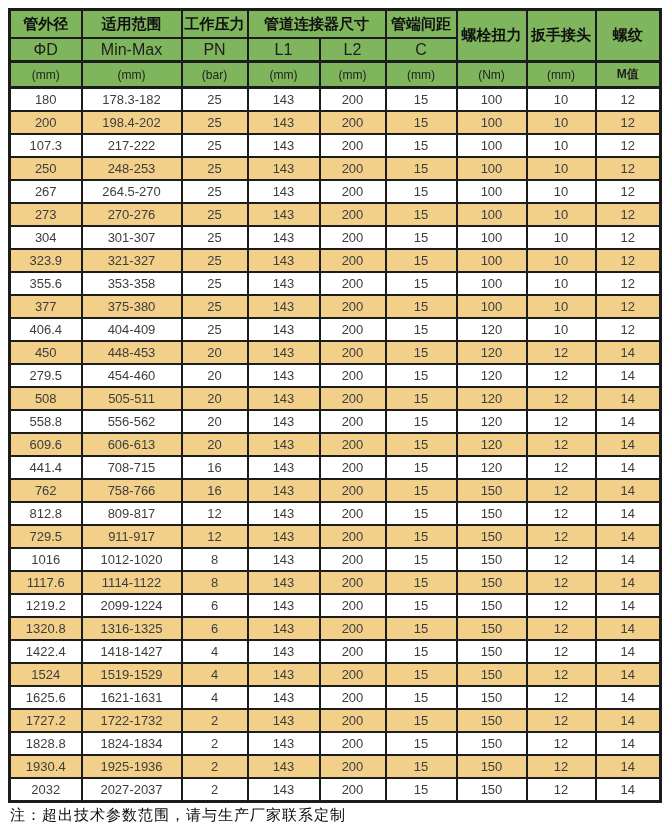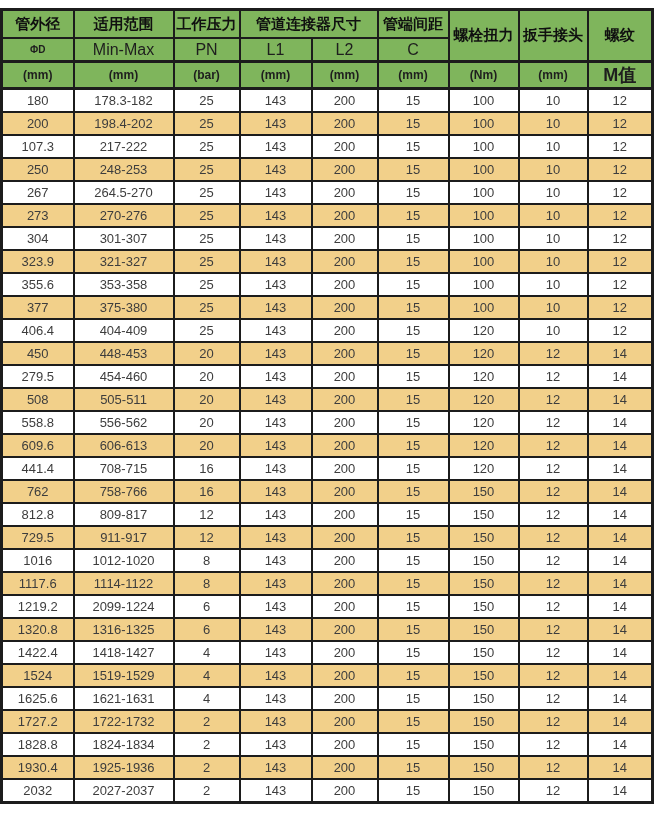--- a/index.html
+++ b/index.html
@@ -7,21 +7,21 @@
     padding: 0;
     background: #ffffff;
     width: 668px;
     height: 831px;
     font-family: "Liberation Sans", "DejaVu Sans", sans-serif;
   }
   .page {
     box-sizing: border-box;
     width: 668px;
     height: 831px;
-    padding: 8px 8px 0 0;
+    padding: 8px 8px 0 8px;
   }
   table.spec {
     border-collapse: collapse;
     table-layout: fixed;
     width: 651px;
     border: 3px solid #1c1c1c;
   }
   table.spec th, table.spec td {
     border: 2px solid #1c1c1c;
     text-align: center;
@@ -39,34 +39,34 @@
     font-size: 15px;
     font-weight: bold;
   }
   tr.hrow2 th {
     height: 21px;
     font-size: 16px;
     font-weight: normal;
     color: #1e1e1e;
   }
   tr.hrow2 th.bold-sub {
-    font-weight: bold;
-    font-size: 10px;
+    font-weight: normal;
+    font-size: 16px;
   }
   tr.hrow3 th {
     height: 23px;
     font-size: 12px;
-    font-weight: bold;
+    font-weight: normal;
     color: #1e1e1e;
     border-top-width: 3px;
     border-bottom-width: 3px;
   }
   tr.hrow3 th.bold-unit {
     font-weight: bold;
-    font-size: 18px;
+    font-size: 12px;
   }
   tbody td {
     height: 21px;
     font-size: 13px;
     color: #3d3d3d;
     background: #ffffff;
   }
   tbody tr.alt td {
     background: #f2d08a;
   }
@@ -463,13 +463,14 @@
           <td>2</td>
           <td>143</td>
           <td>200</td>
           <td>15</td>
           <td>150</td>
           <td>12</td>
           <td>14</td>
         </tr>
       </tbody>
   </table>
+  <div class="note">注：超出技术参数范围，请与生产厂家联系定制</div>
 </div>
 
 </body></html>

